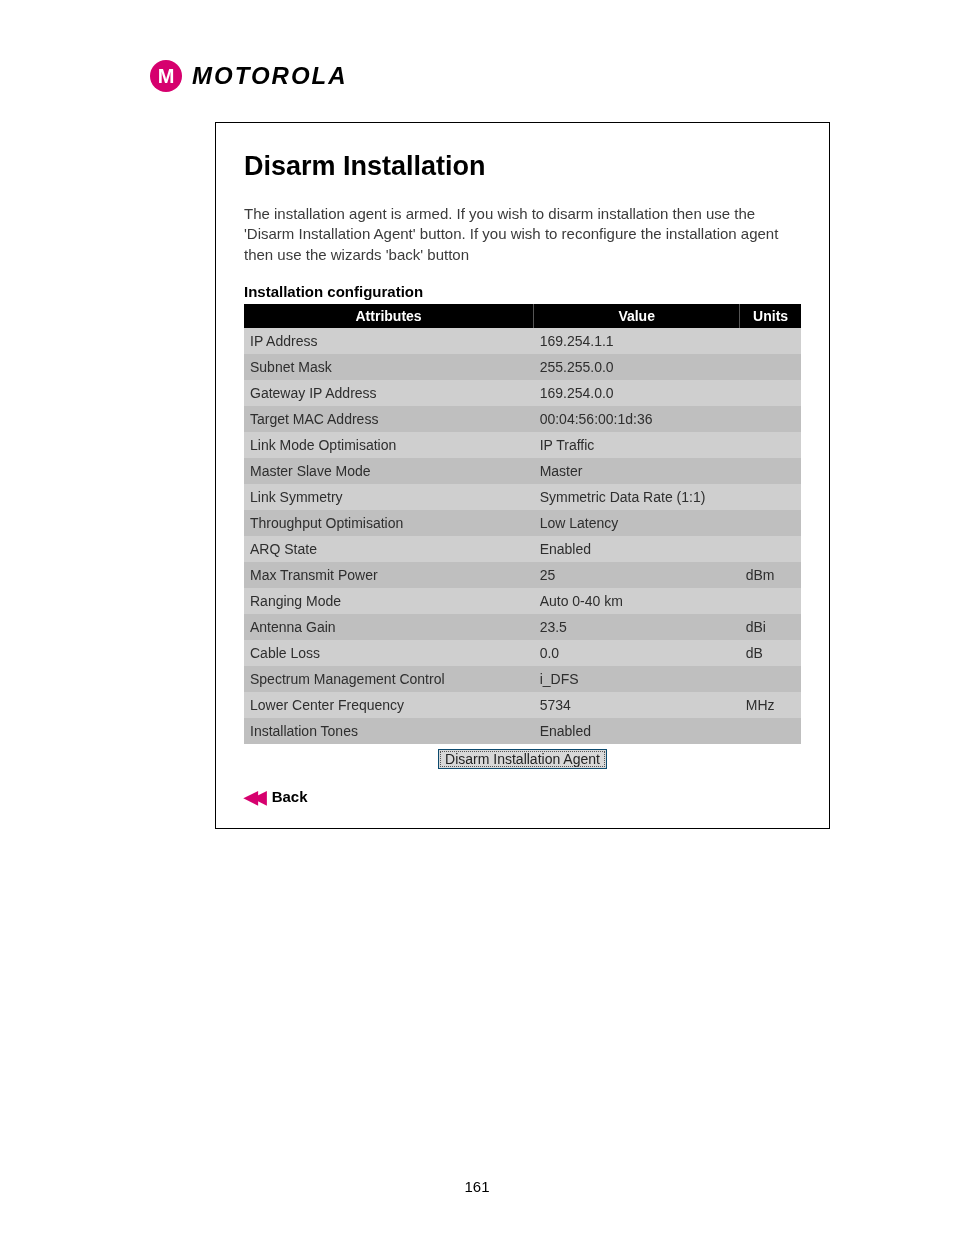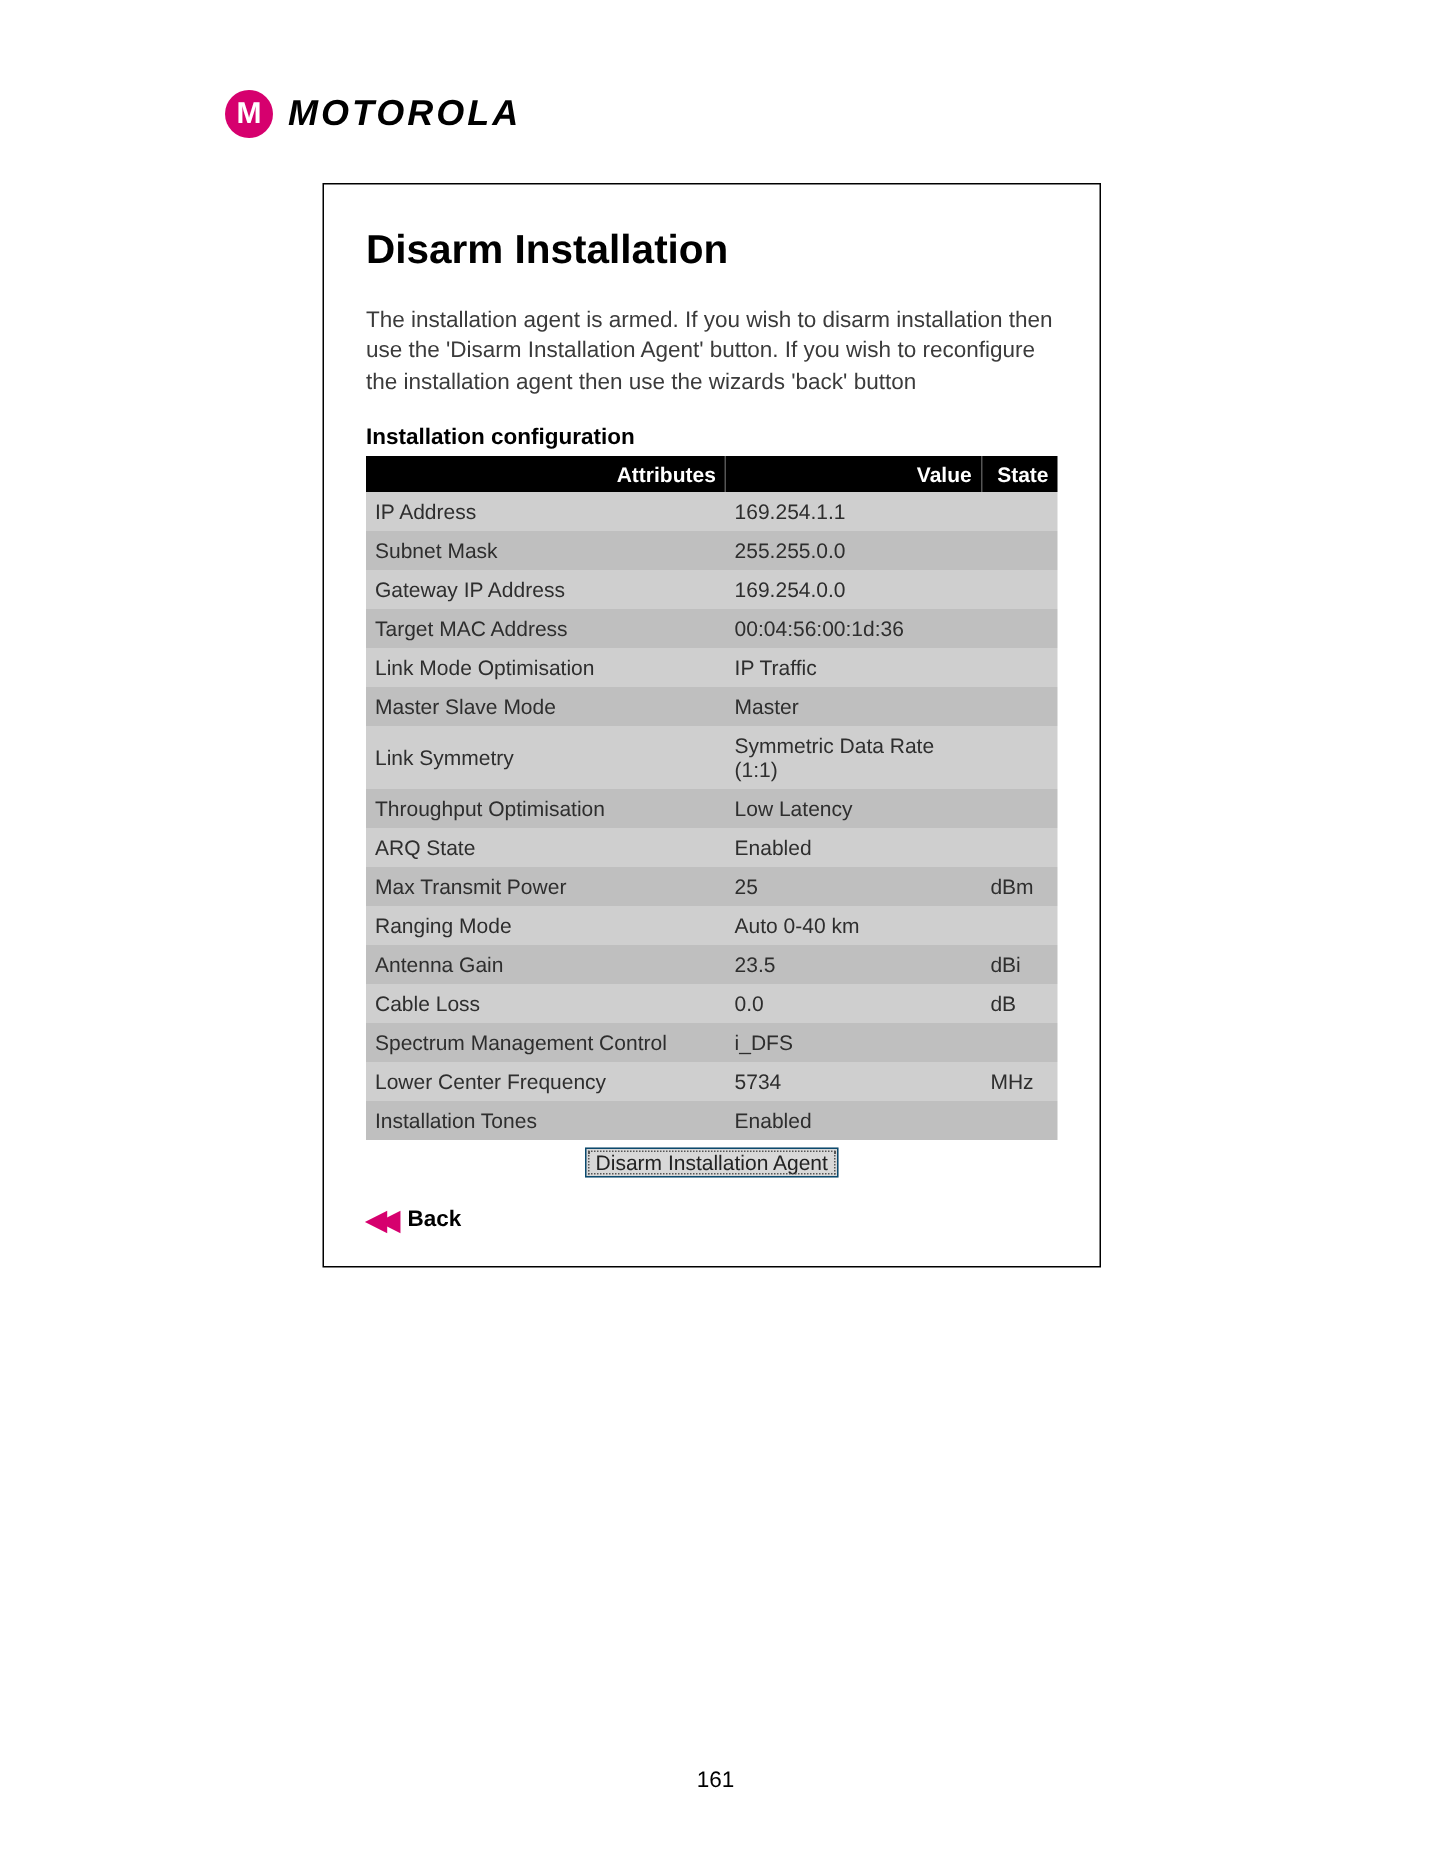--- a/index.html
+++ b/index.html
@@ -40,21 +40,21 @@
   }
   .brand-text {
     font-weight: 700;
     font-size: 24px;
     letter-spacing: 2px;
     color: #000;
     font-style: italic;
   }
   .panel {
     margin-left: 215px;
-    width: 519px;
+    width: 615px;
     border: 1px solid #000;
     box-sizing: border-box;
     padding: 28px 28px 20px 28px;
     background: #ffffff;
     color: #3a3a3a;
   }
   .panel h1 {
     margin: 0 0 22px 0;
     font-size: 27px;
     font-weight: bold;
@@ -73,21 +73,21 @@
     color: #000;
   }
   table.cfg {
     width: 100%;
     border-collapse: collapse;
     font-size: 14px;
   }
   table.cfg th {
     background: #000;
     color: #fff;
-    text-align: right;
+    text-align: center;
     padding: 4px 6px;
     font-weight: bold;
     border-right: 1px solid #555;
   }
   table.cfg th:last-child { border-right: none; }
   table.cfg td {
     padding: 5px 6px;
     color: #2e2e2e;
     border: none;
   }
@@ -150,21 +150,21 @@
   <div class="panel">
     <h1>Disarm Installation</h1>
     <p class="intro">The installation agent is armed. If you wish to disarm installation then use the 'Disarm Installation Agent' button. If you wish to reconfigure the installation agent then use the wizards 'back' button</p>
     <div class="section-title">Installation configuration</div>
 
     <table class="cfg">
       <thead>
         <tr>
           <th class="col-attr">Attributes</th>
           <th class="col-value">Value</th>
-          <th class="col-units">State</th>
+          <th class="col-units">Units</th>
         </tr>
       </thead>
       <tbody id="cfg-body">
           <tr>
             <td>IP Address</td>
             <td>169.254.1.1</td>
             <td></td>
           </tr>
           <tr>
             <td>Subnet Mask</td>

